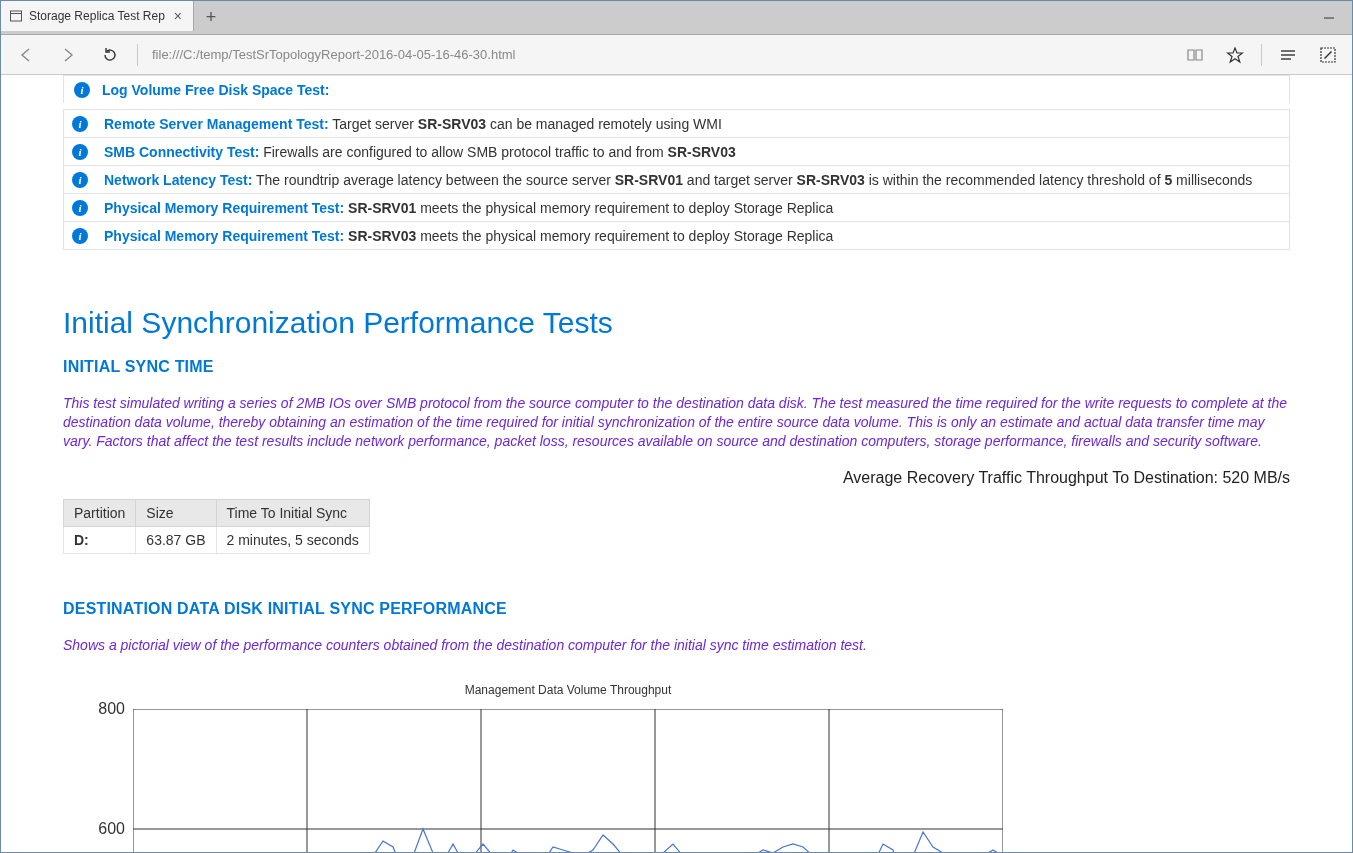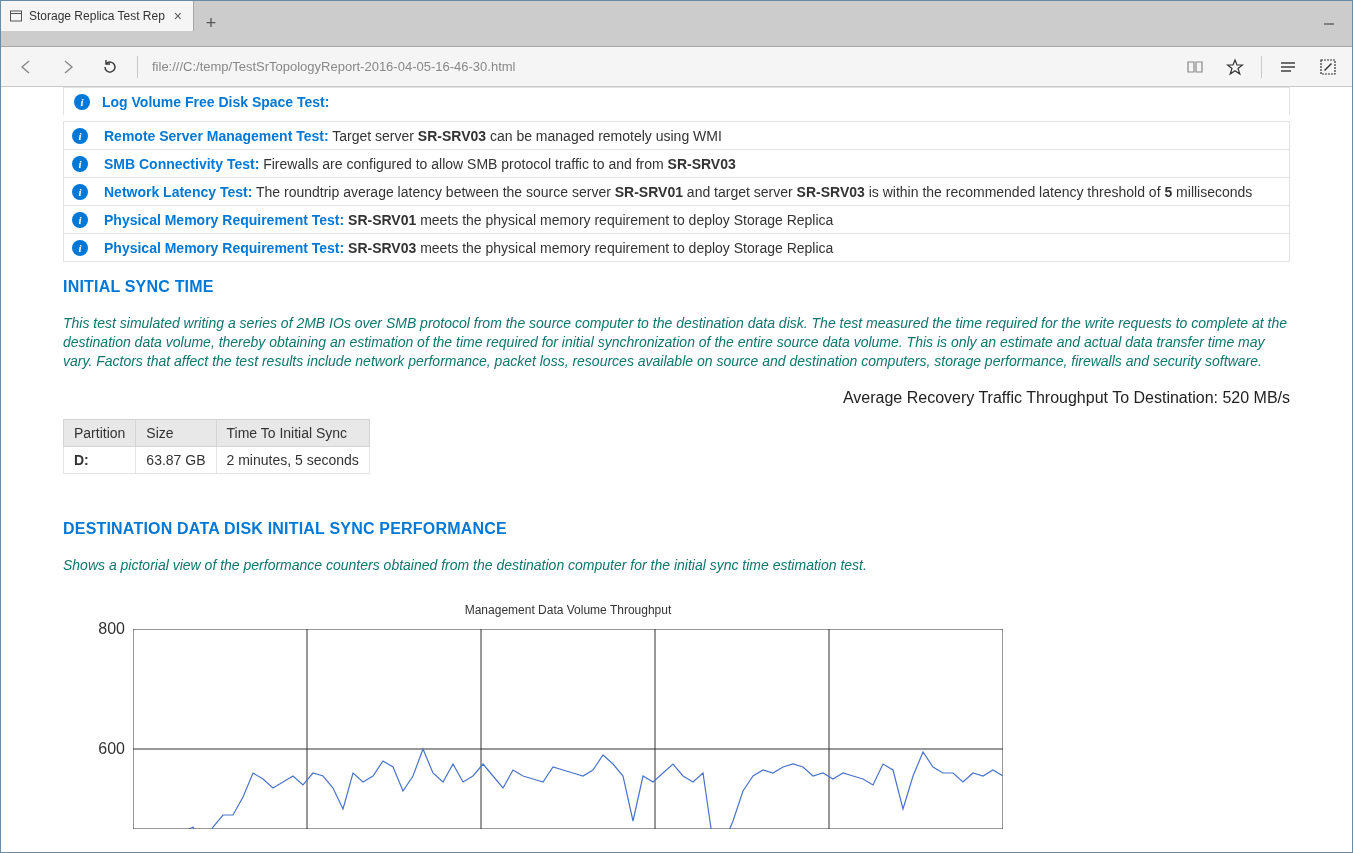--- a/index.html
+++ b/index.html
@@ -1,20 +1,20 @@
 <!DOCTYPE html>
 <html><head>
 <meta charset="utf-8">
 <style>
 * { margin: 0; padding: 0; box-sizing: border-box; }
 body { font-family: "Segoe UI", Arial, sans-serif; font-size: 14px; color: #333; background: #fff; overflow: hidden; }
 
 .window { width: 1353px; height: 853px; border: 1px solid #6b8ba4; display: flex; flex-direction: column; background: #fff; }
 
-.titlebar { height: 46px; background: #ccc; display: flex; align-items: stretch; border-bottom: 1px solid #a7a7a7; }
+.titlebar { height: 34px; background: #ccc; display: flex; align-items: stretch; border-bottom: 1px solid #a7a7a7; }
 .tab { display: flex; align-items: center; background: #f5f5f5; border-right: 1px solid #a7a7a7; padding: 0 8px; min-width: 190px; height: 30px; gap: 6px; font-size: 12px; }
 .tab-icon { width: 14px; height: 14px; display: inline-flex; }
 .tab-title { flex: 1; white-space: nowrap; overflow: hidden; text-overflow: clip; color: #333; }
 .tab-close { font-size: 14px; color: #555; padding: 0 3px; cursor: pointer; }
 .new-tab { width: 34px; display: flex; align-items: center; justify-content: center; color: #555; font-size: 18px; background: #ccc; }
 .titlebar-spacer { flex: 1; }
 .win-btn { width: 46px; display: flex; align-items: center; justify-content: center; color: #333; }
 
 .toolbar { height: 40px; background: #f5f5f5; border-bottom: 1px solid #c9c9c9; display: flex; align-items: center; padding: 16px 6px; gap: 4px; }
 .nav-btn { width: 38px; height: 34px; display: flex; align-items: center; justify-content: center; color: #888; }
@@ -28,21 +28,21 @@
 .test-table { width: 100%; border-collapse: collapse; margin-top: 6px; }
 .test-table tr { border: 1px solid #e1e1e1; }
 .test-table td { padding: 5px 8px; vertical-align: middle; font-size: 14px; }
 .icon-cell { width: 28px; text-align: center; }
 .info-icon { display: inline-flex; width: 16px; height: 16px; border-radius: 50%; background: #0078d7; color: #fff; align-items: center; justify-content: center; font-family: Georgia, serif; font-style: italic; font-weight: bold; font-size: 11px; }
 .test-name { color: #0078d7; font-weight: 600; }
 .bold { font-weight: 700; }
 
 h1.section { color: #0078d7; font-weight: 300; font-size: 30px; margin-top: 56px; margin-bottom: 18px; }
 h2.sub { color: #0078d7; font-weight: 700; font-size: 16px; margin: 16px 0 18px; letter-spacing: .2px; }
-.desc { font-style: italic; color: #0f766e; line-height: 1.35; margin-bottom: 18px; font-size: 14px; }
+.desc { font-style: italic; color: #6d28d9; line-height: 1.35; margin-bottom: 18px; font-size: 14px; }
 .metric { font-size: 16px; color: #222; margin-bottom: 12px; text-align: right; }
 
 .data-table { border-collapse: collapse; font-size: 14px; }
 .data-table th { background: #e8e8e8; border: 1px solid #d4d4d4; padding: 5px 10px; font-weight: 400; text-align: left; }
 .data-table td { border: 1px solid #e4e4e4; padding: 5px 10px; }
 .data-table td.b { font-weight: 700; }
 
 .chart-wrap { margin-top: 28px; }
 .chart-title { text-align: center; font-size: 12px; color: #333; margin-bottom: 12px; margin-left: 70px; width: 870px; }
 .chart { position: relative; margin-left: 70px; }
@@ -145,20 +145,21 @@
         <td class="icon-cell"><span class="info-icon">i</span></td>
         <td><span class="test-name">Physical Memory Requirement Test:</span><span> </span><span class="bold">SR-SRV01</span><span> meets the physical memory requirement to deploy Storage Replica</span></td>
       </tr>
       <tr>
         <td class="icon-cell"><span class="info-icon">i</span></td>
         <td><span class="test-name">Physical Memory Requirement Test:</span><span> </span><span class="bold">SR-SRV03</span><span> meets the physical memory requirement to deploy Storage Replica</span></td>
       </tr>
     </tbody>
       </table>
 
+    <h1 class="section">Initial Synchronization Performance Tests</h1>
 
     <h2 class="sub">INITIAL SYNC TIME</h2>
     <p class="desc">This test simulated writing a series of 2MB IOs over SMB protocol from the source computer to the destination data disk. The test measured the time required for the write requests to complete at the destination data volume, thereby obtaining an estimation of the time required for initial synchronization of the entire source data volume. This is only an estimate and actual data transfer time may vary. Factors that affect the test results include network performance, packet loss, resources available on source and destination computers, storage performance, firewalls and security software.</p>
     <p class="metric">Average Recovery Traffic Throughput To Destination: 520 MB/s</p>
 
     <table class="data-table">
       <tbody>
           <tr>
         <th>Partition</th>
         <th>Size</th>

